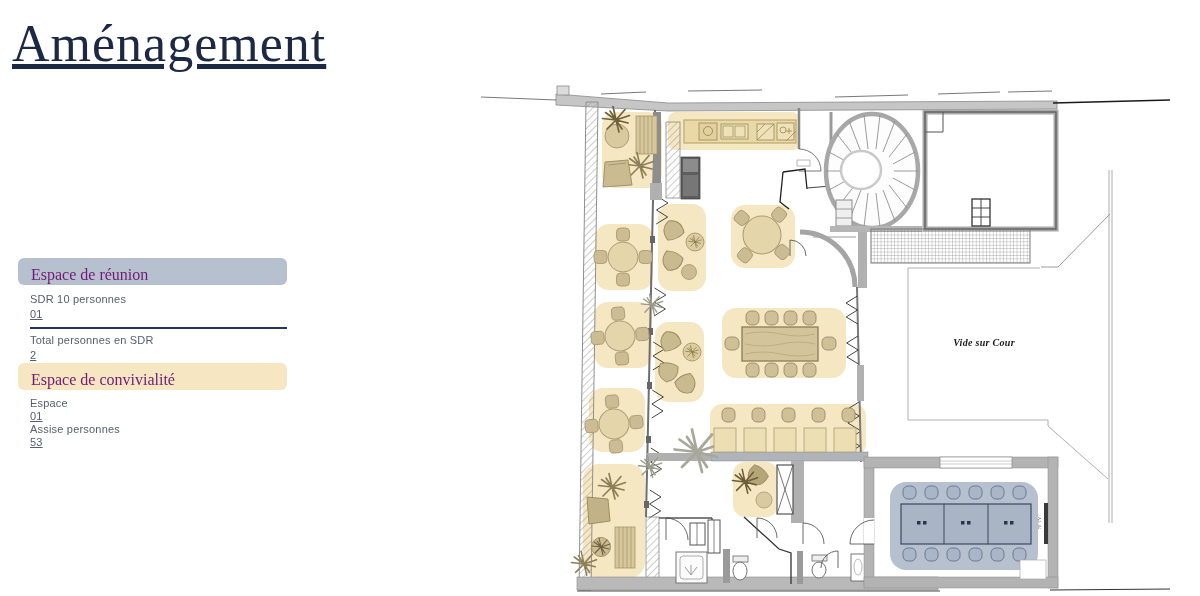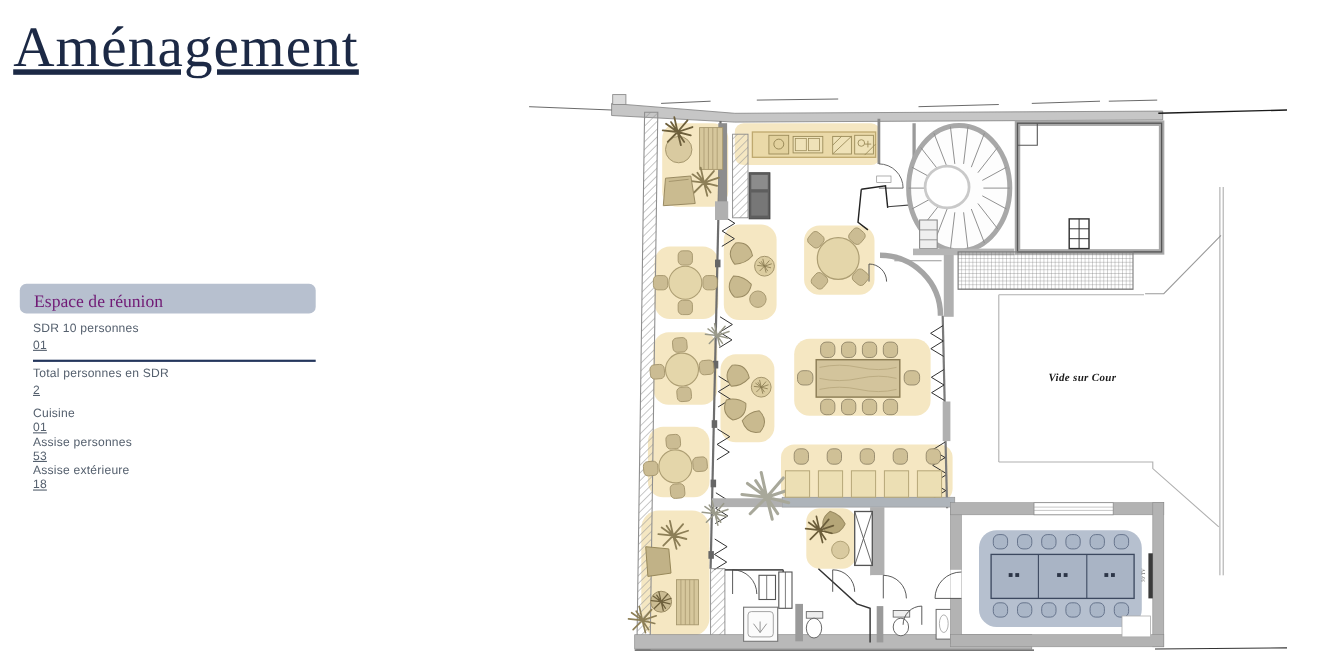--- a/index.html
+++ b/index.html
@@ -37,32 +37,29 @@
       </div>
       <div class="divider"></div>
       <div class="row">
         <span class="lbl">Total personnes en SDR</span>
         <span class="val">2</span>
       </div>
     </div>
   </div>
 
   <div class="panel panel2" style="top:363px">
+    <div class="panel-hd hd-beige">Espace de convivialité</div>
     <div class="rows">
       <div class="row">
-        <span class="lbl">Cuisine</span>
+        <span class="lbl">Espace</span>
         <span class="val">01</span>
       </div>
       <div class="row">
         <span class="lbl">Assise personnes</span>
         <span class="val">53</span>
-      </div>
-      <div class="row">
-        <span class="lbl">Assise extérieure</span>
-        <span class="val">18</span>
       </div>
     </div>
   </div>
 
   <svg style="position:absolute;left:480px;top:85px" width="720" height="511" viewBox="480 85 720 511" xmlns="http://www.w3.org/2000/svg">
     <defs>
       <pattern id="hatchD" patternUnits="userSpaceOnUse" width="5" height="5" patternTransform="rotate(45)">
         <line x1="0" y1="0" x2="0" y2="5" stroke="#9a9a9a" stroke-width="1"></line>
       </pattern>
       <pattern id="hatchX" patternUnits="userSpaceOnUse" width="3.4" height="3.4">

